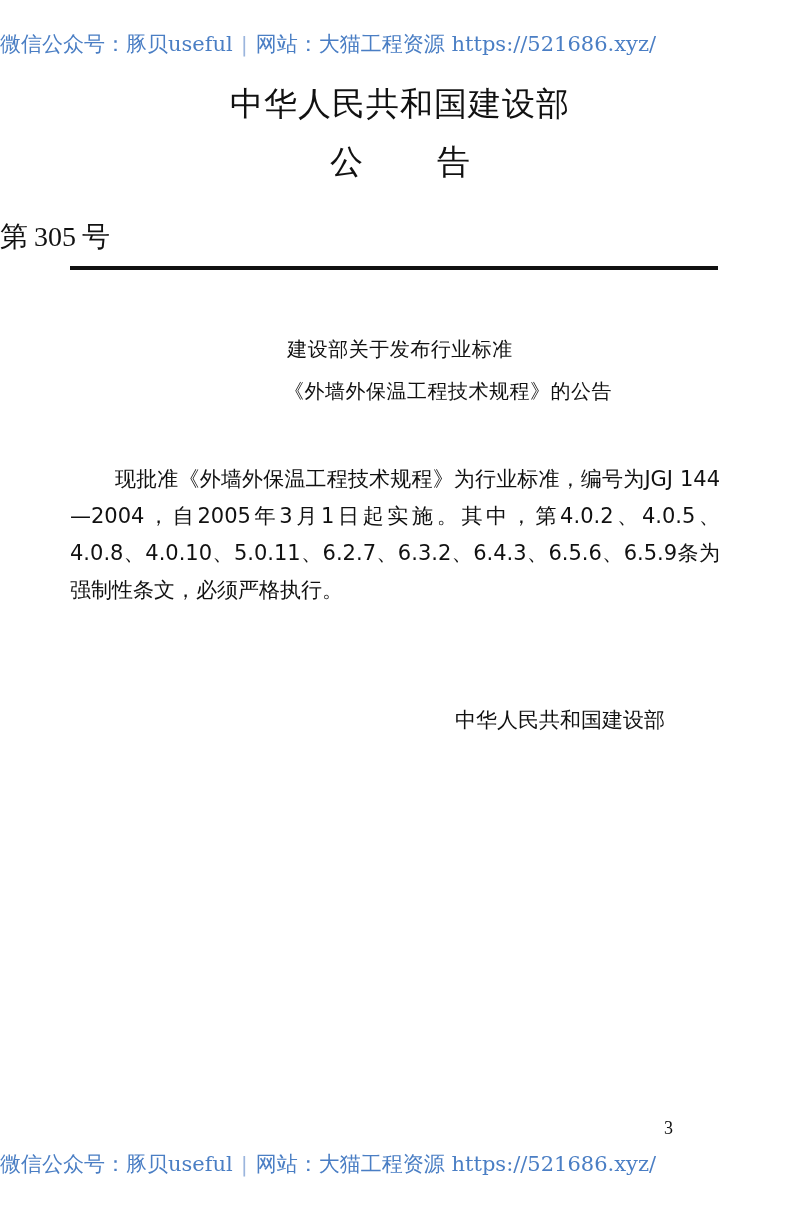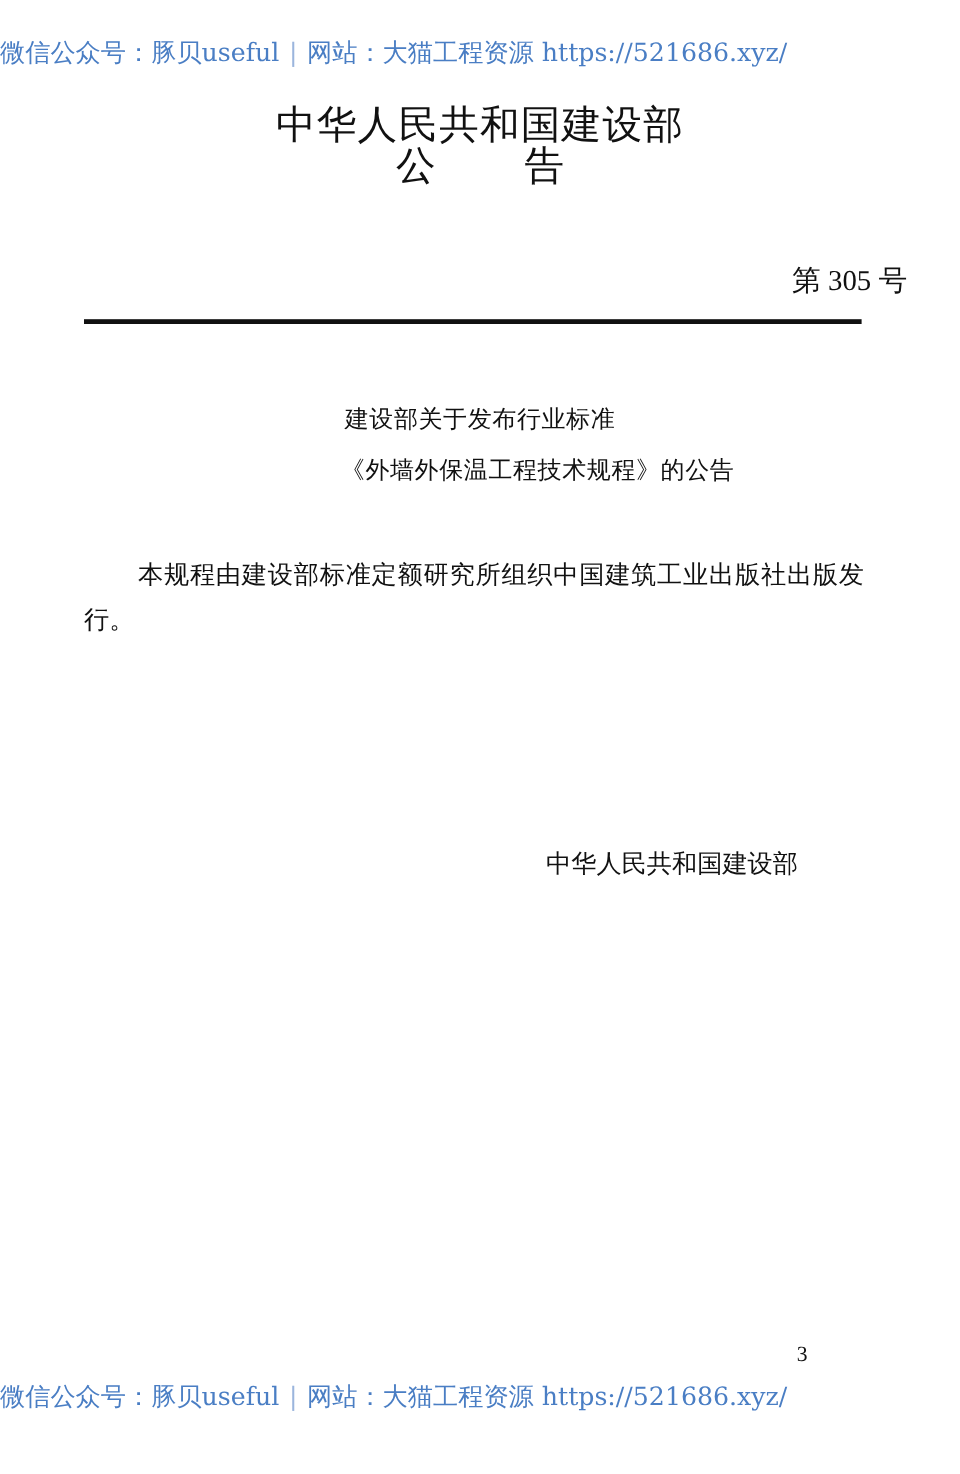--- a/index.html
+++ b/index.html
@@ -13,28 +13,28 @@
       font-size: 21px; color: #4a7ec4; white-space: nowrap; letter-spacing: 0px;
     }
     .watermark .sep { color: #9bb5dd; margin: 0 8px; }
     .wm-top { top: 30px; }
     .wm-bottom { top: 1150px; }
     .title1 {
       position: absolute; top: 82px; left: 0; width: 800px; text-align: center;
       font-size: 33px; letter-spacing: 1px; color: #111;
     }
     .title2 {
-      position: absolute; top: 116px; left: 0; width: 800px; text-align: center;
+      position: absolute; top: 140px; left: 0; width: 800px; text-align: center;
       font-size: 33px; color: #111; text-decoration: underline;
     }
     .title2 span { display: inline-block; }
     .title2 .gap { width: 74px; }
     .docnum {
-      position: absolute; top: 218px; left: 0; width: 756px; text-align: right;
-      font-size: 24px; color: #111;
+      position: absolute; top: 218px; left: 0; width: 756px; text-align: left;
+      font-size: 28px; color: #111;
     }
     .docnum .num { font-family: "Liberation Serif", "DejaVu Serif", serif; margin: 0 6px; }
     .rule {
       position: absolute; top: 266px; left: 70px; width: 648px; height: 4px; background: #111;
     }
     .heading {
       position: absolute; left: 0; width: 800px; text-align: center;
       font-size: 20px; color: #111; letter-spacing: 0.5px;
     }
     .h1 { top: 336px; }
@@ -71,21 +71,21 @@
 <div class="docnum">
   <span>第</span><span class="num">305</span><span>号</span>
 </div>
 
 <div class="rule"></div>
 
 <div class="heading h1">建设部关于发布行业标准</div>
 <div class="heading h2">《外墙外保温工程技术规程》的公告</div>
 
 <div class="body-text p1">
-  <p class="indent">本规程由建设部标准定额研究所组织中国建筑工业出版社出版发行。</p>
+  <p class="indent">现批准《外墙外保温工程技术规程》为行业标准，编号为JGJ 144—2004，自2005年3月1日起实施。其中，第4.0.2、4.0.5、4.0.8、4.0.10、5.0.11、6.2.7、6.3.2、6.4.3、6.5.6、6.5.9条为强制性条文，必须严格执行。</p>
 </div>
 
 <div class="signature">
   <div>中华人民共和国建设部</div>
 </div>
 
 <div class="pagenum">3</div>
 
 <div class="watermark wm-bottom">
   <span>微信公众号：豚贝useful</span><span class="sep">|</span><span>网站：大猫工程资源 https://521686.xyz/</span>

